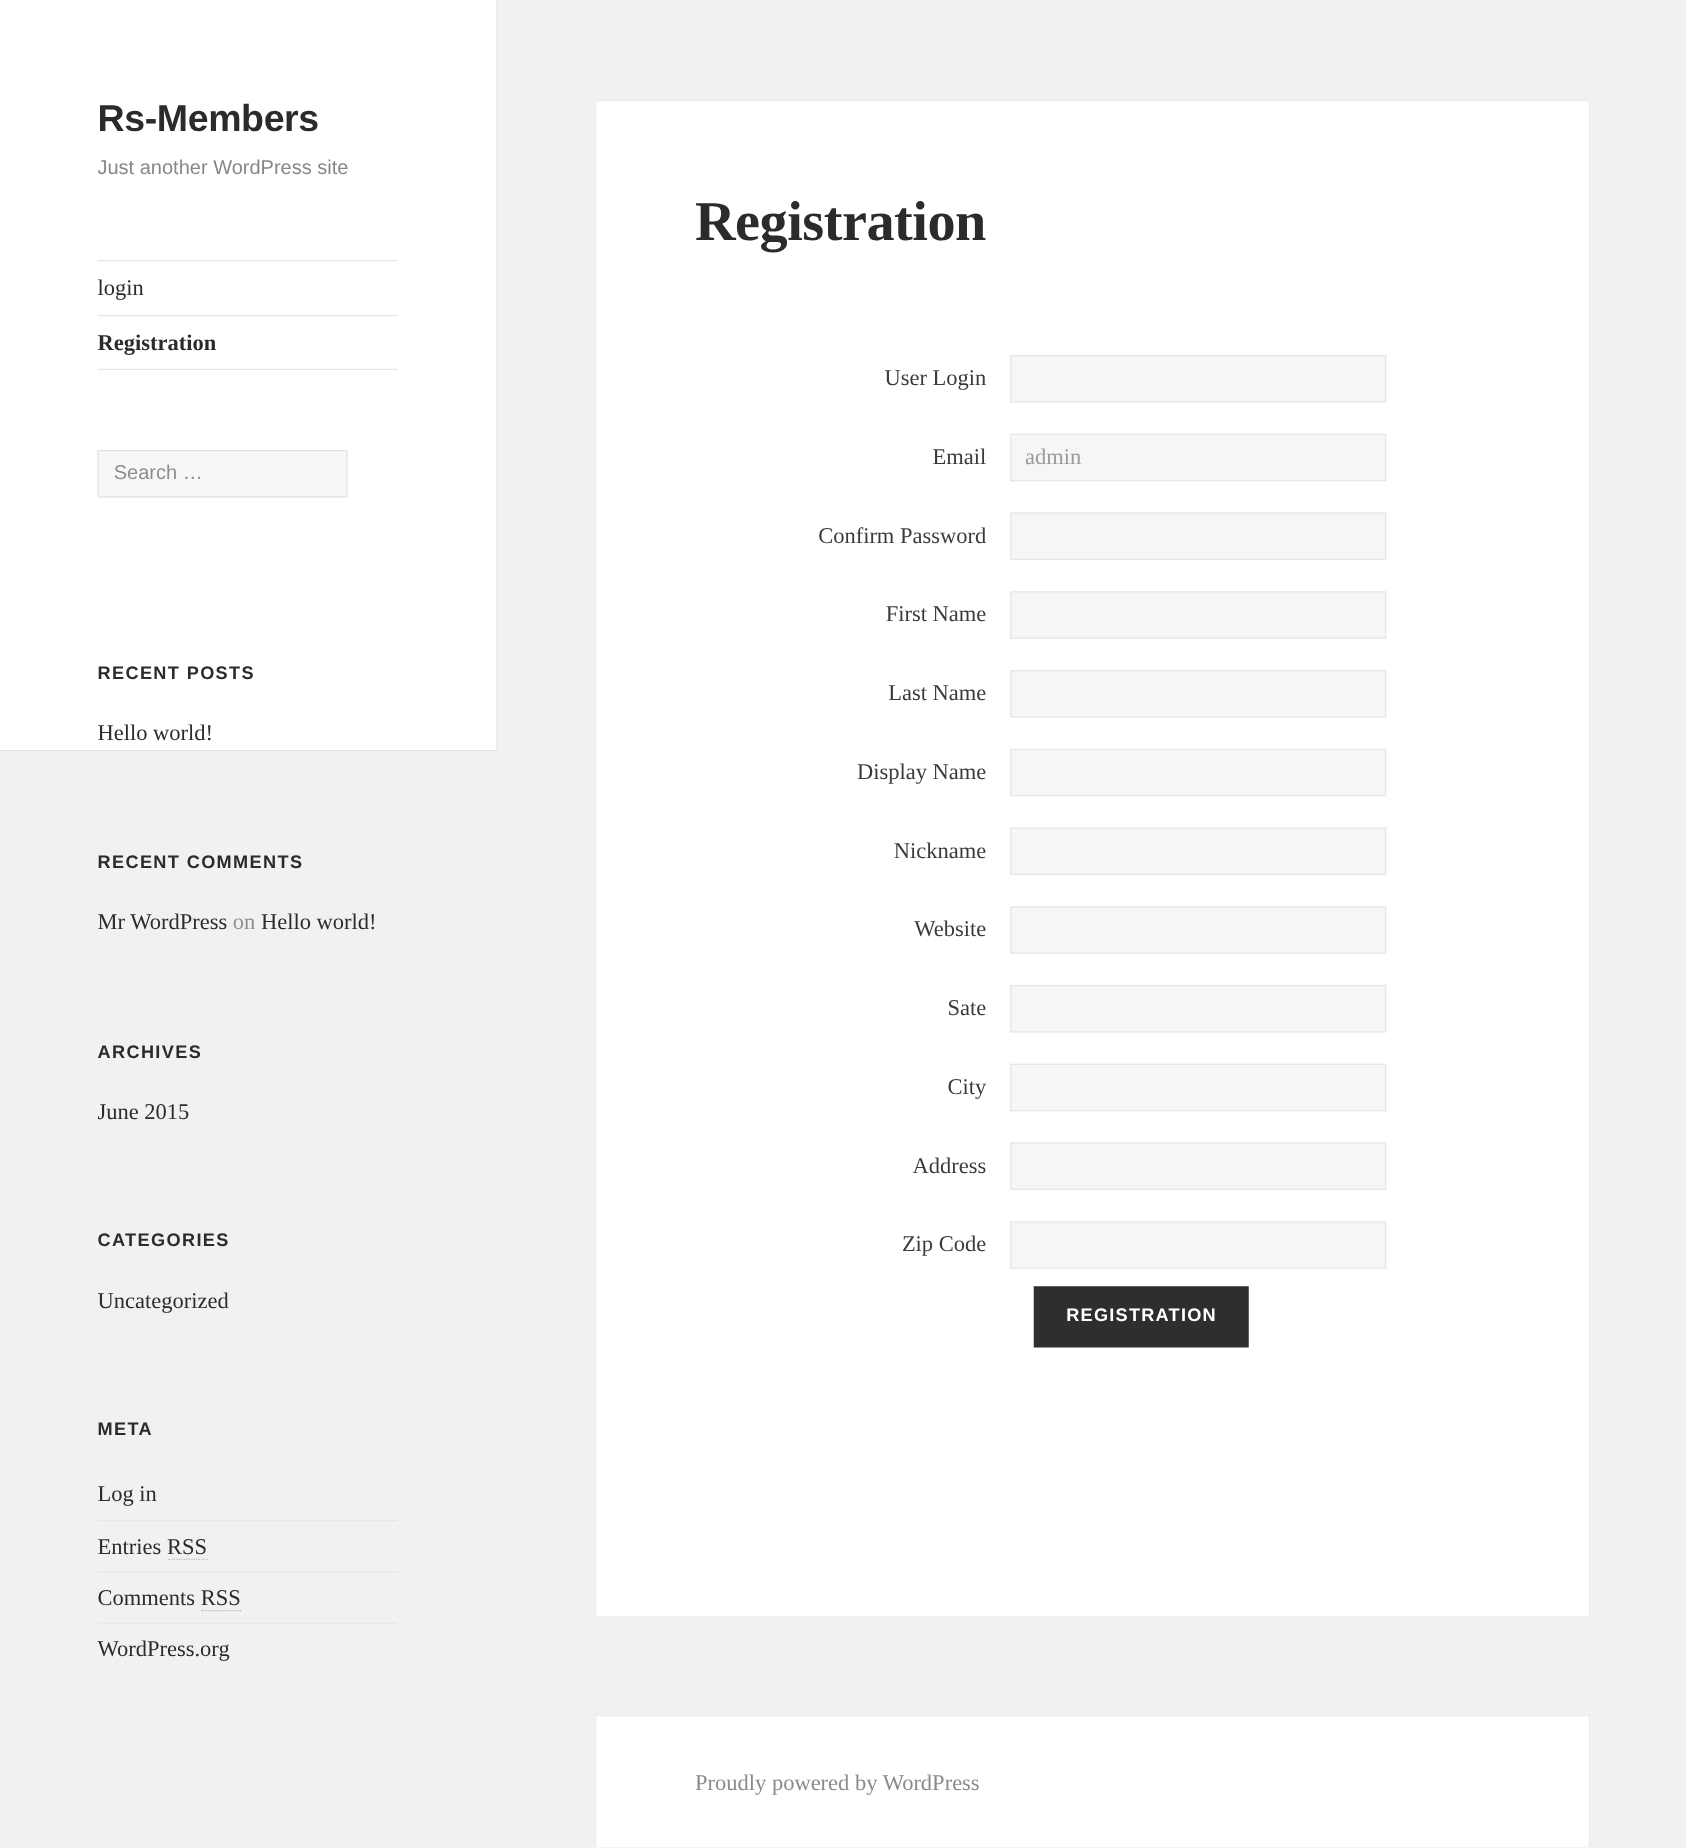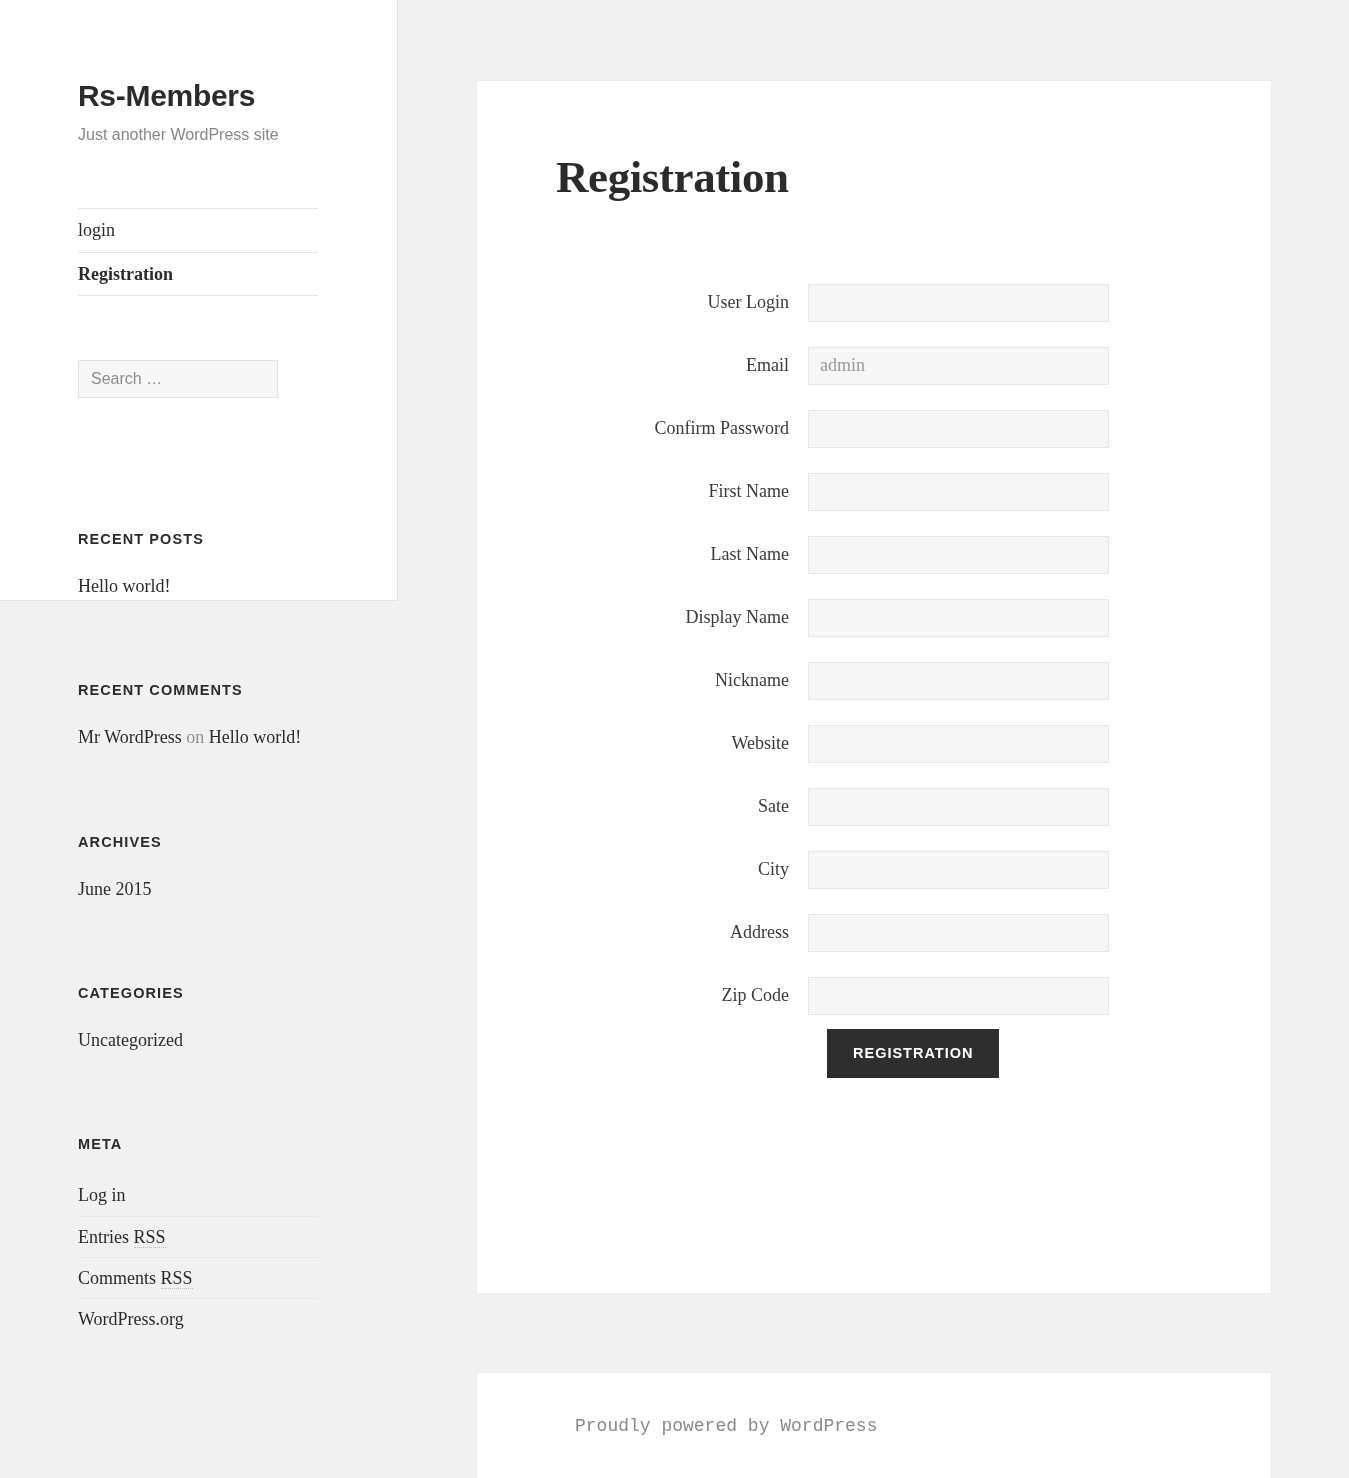--- a/index.html
+++ b/index.html
@@ -239,24 +239,23 @@
     left: 476px;
     top: 1372px;
     width: 796px;
     height: 106px;
     background: #ffffff;
     border: 1px solid #ececec;
     border-bottom: none;
   }
   .site-info {
     padding: 43px 0 0 79px;
-    font-family: Liberation Mono, monospace;
+    font-family: Liberation Serif, serif;
     font-size: 18px;
     color: #8a8a8a;
-    margin-left: 19px;
   }
   .site-info a {
     color: #8a8a8a;
     text-decoration: none;
   }
 </style>
 </head>
 <body>
 
 <div id="page">

